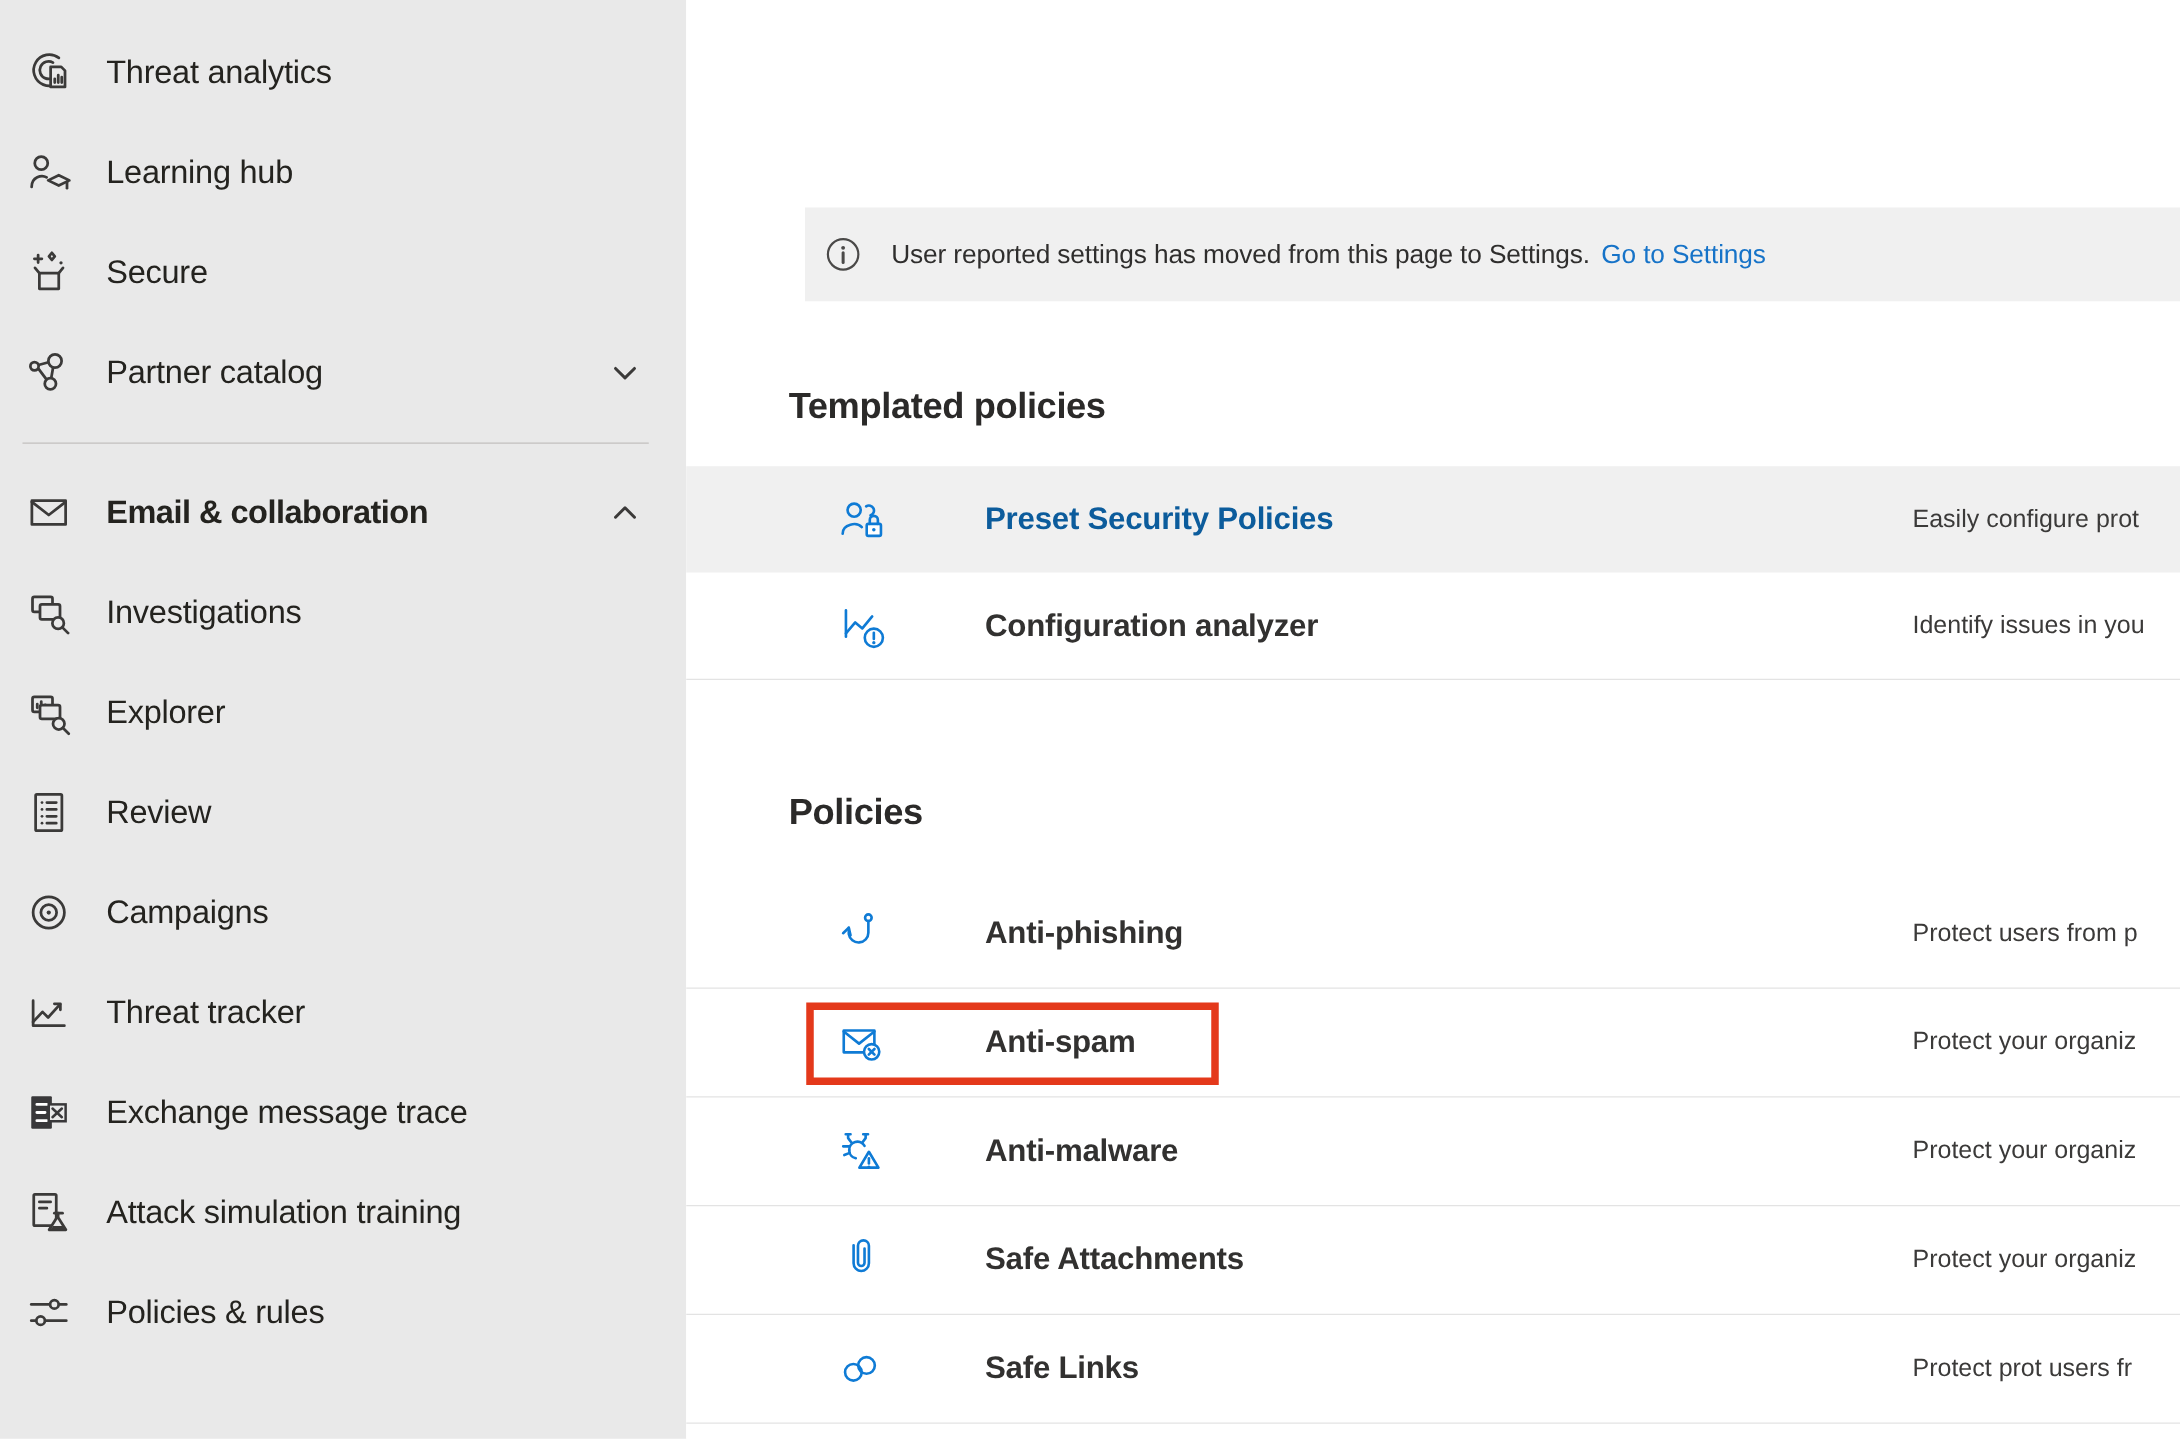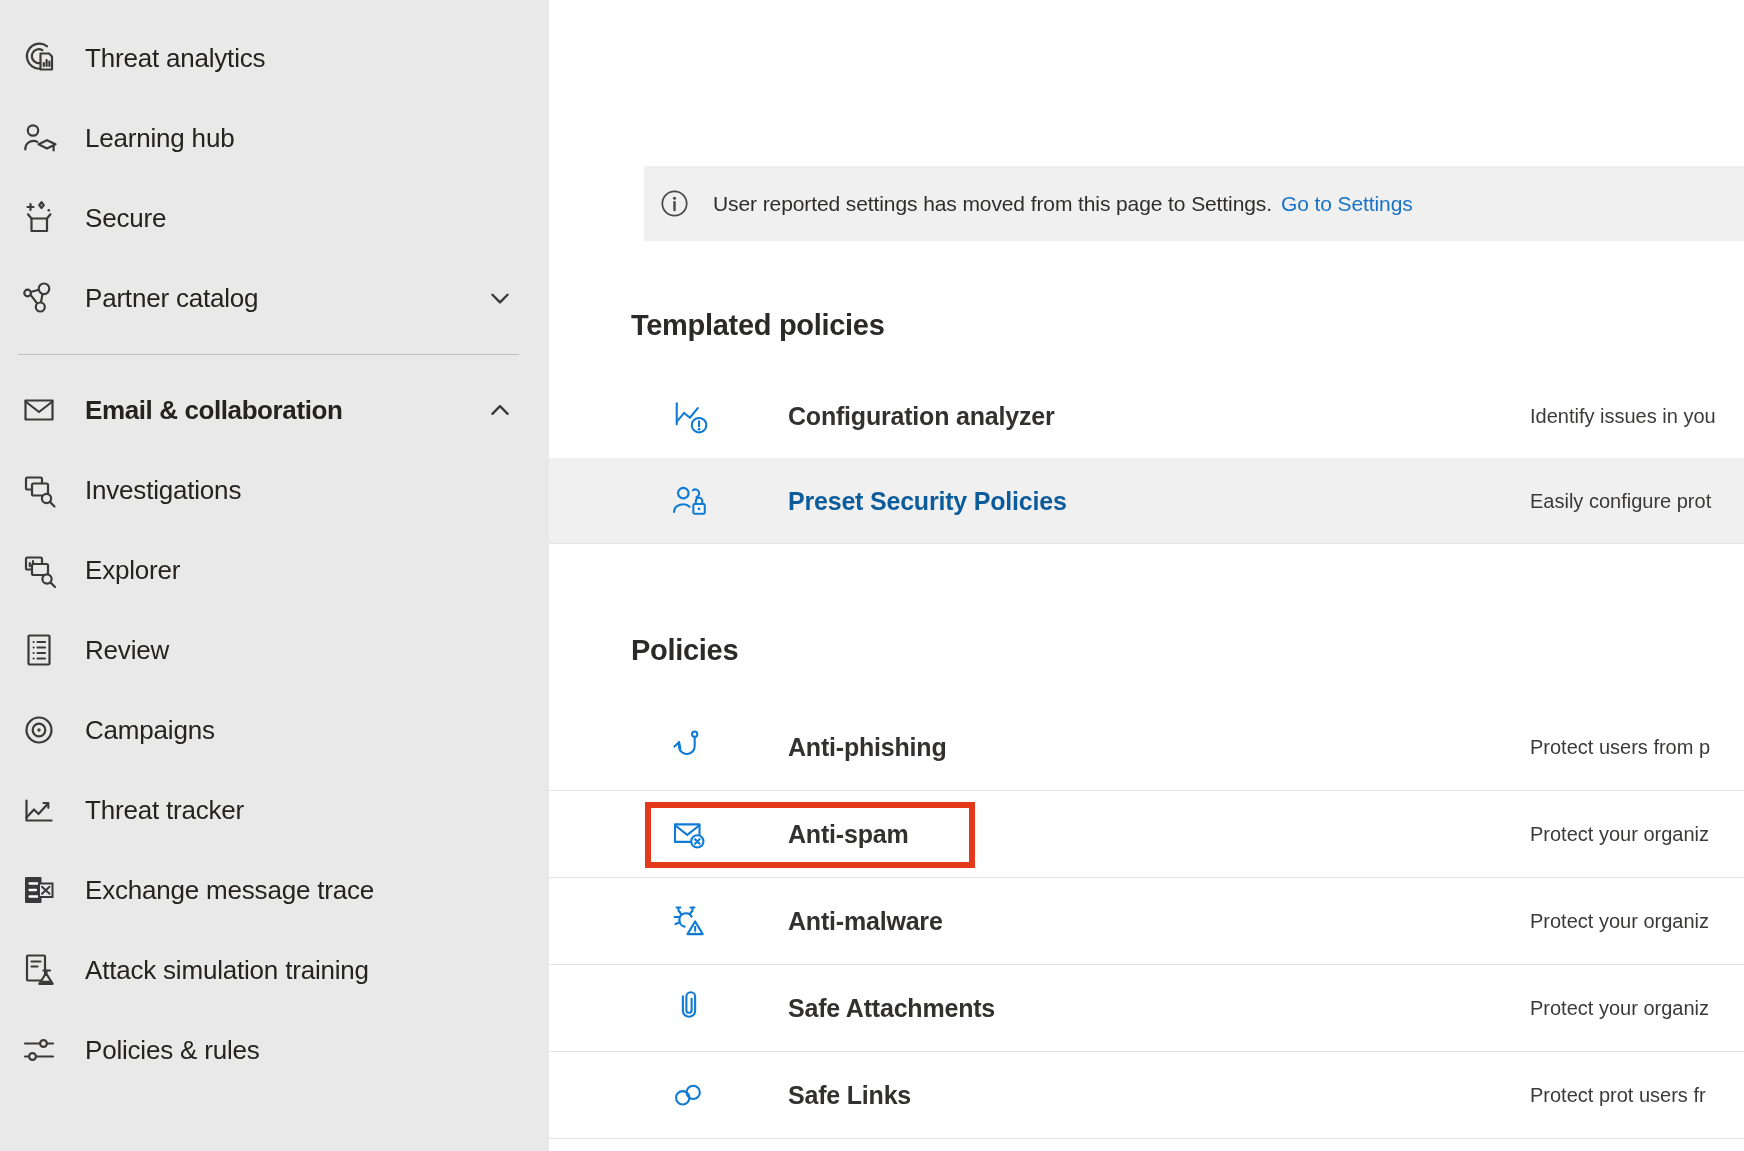--- a/index.html
+++ b/index.html
@@ -241,46 +241,46 @@
           <circle cx="15" cy="9.6" r="1.6" fill="#4a4948"></circle>
           <path d="M15 13.6v8.2" stroke="#4a4948" stroke-width="2.5" stroke-linecap="round"></path>
         </svg>
       </span>
     <span class="banner-text">User reported settings has moved from this page to Settings.</span>
     <a class="banner-link">Go to Settings</a>
   </div>
 
   <h2 class="section-heading" id="templated-heading">Templated policies</h2>
   <div class="rows" id="templated-rows">
-      <div class="tpl-row">
-        <span class="row-icon">
-          <svg viewBox="0 0 48 48" fill="none" stroke="currentColor" stroke-width="2.4" stroke-linecap="round" stroke-linejoin="round">
-            <path d="M10 9.5v24"></path>
-            <path d="M10 30.5l8.5-10 6.5 5.5 9-11"></path>
-            <circle cx="35.5" cy="34.5" r="8.3" fill="#ffffff"></circle>
-            <path d="M35.5 30v5.6"></path>
-            <circle cx="35.5" cy="39" r="1.5" fill="currentColor" stroke="none"></circle>
-          </svg>
-        </span>
-        <span class="row-label">Configuration analyzer</span>
-        <span class="row-desc">Identify issues in you</span>
-      </div>
       <div class="tpl-row hl">
         <span class="row-icon">
           <svg viewBox="0 0 48 48" fill="none" stroke="currentColor" stroke-width="2.4" stroke-linecap="round" stroke-linejoin="round">
             <circle cx="17.5" cy="15" r="6"></circle>
             <path d="M7 36.5c0-9 13-11 17.5-6"></path>
             <path d="M28.5 11.5a4.6 4.6 0 1 1 4 8.2"></path>
             <rect x="29" y="27.5" width="13" height="11" rx="1.5" fill="#ffffff"></rect>
             <path d="M31.8 27.5v-3.6a3.7 3.7 0 0 1 7.4 0v3.6"></path>
             <circle cx="35.5" cy="33" r="1.6" fill="currentColor" stroke="none"></circle>
           </svg>
         </span>
         <span class="row-label link">Preset Security Policies</span>
         <span class="row-desc">Easily configure prot</span>
+      </div>
+      <div class="tpl-row">
+        <span class="row-icon">
+          <svg viewBox="0 0 48 48" fill="none" stroke="currentColor" stroke-width="2.4" stroke-linecap="round" stroke-linejoin="round">
+            <path d="M10 9.5v24"></path>
+            <path d="M10 30.5l8.5-10 6.5 5.5 9-11"></path>
+            <circle cx="35.5" cy="34.5" r="8.3" fill="#ffffff"></circle>
+            <path d="M35.5 30v5.6"></path>
+            <circle cx="35.5" cy="39" r="1.5" fill="currentColor" stroke="none"></circle>
+          </svg>
+        </span>
+        <span class="row-label">Configuration analyzer</span>
+        <span class="row-desc">Identify issues in you</span>
       </div>
     </div>
 
   <h2 class="section-heading" id="policies-heading">Policies</h2>
   <div class="rows" id="policies-rows">
       <div class="policy-row">
         <span class="row-icon">
           <svg viewBox="0 0 48 48" fill="none" stroke="currentColor" stroke-width="2.4" stroke-linecap="round" stroke-linejoin="round">
             <circle cx="30.5" cy="9.3" r="3"></circle>
             <path d="M30.5 12.5V23a9 9 0 0 1-17.9 1.3V18.5"></path>

